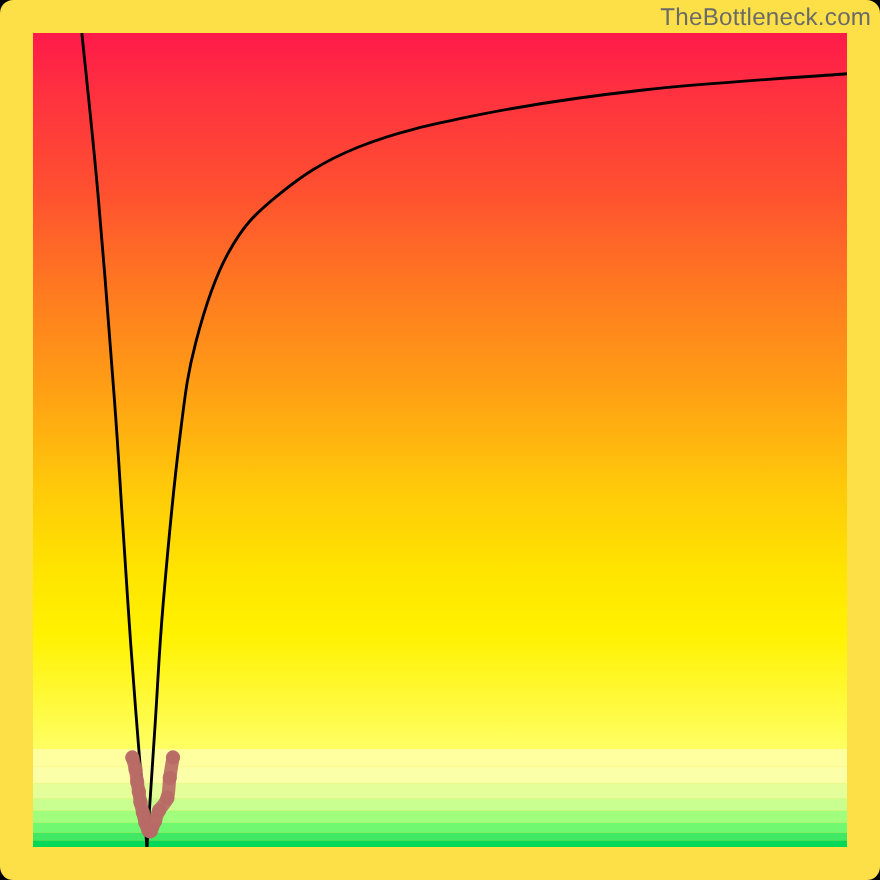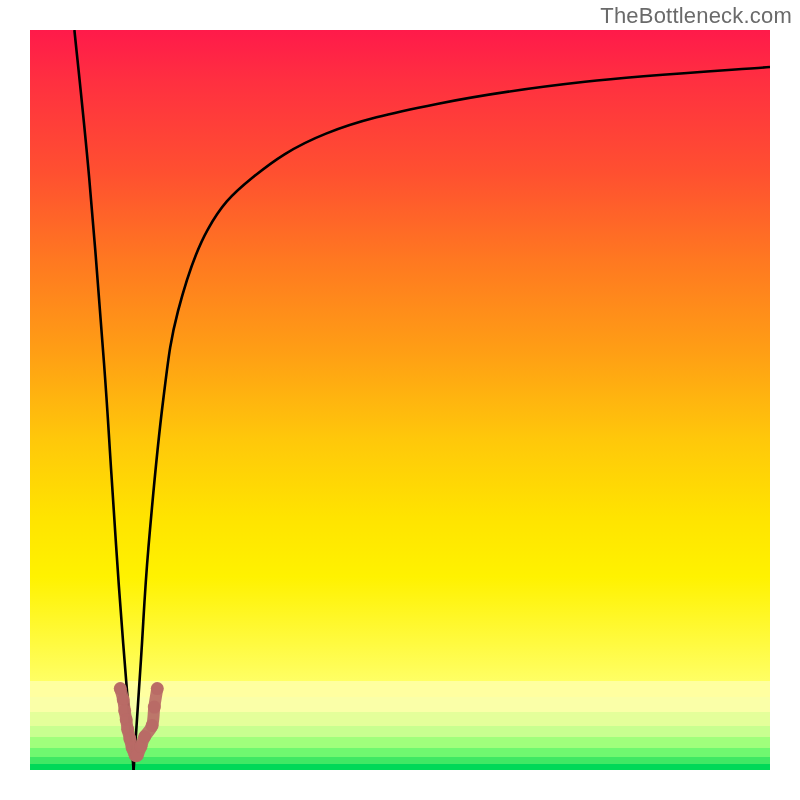--- a/index.html
+++ b/index.html
@@ -9,21 +9,22 @@
     height: 800px;
     background: #000;
     overflow: hidden;
   }
   .chart-frame {
     position: absolute;
     top: 0;
     left: 0;
     width: 800px;
     height: 800px;
-    background: #ffffff;
+    background: #fde047;
+    border-radius: 12px;
   }
   .plot-area {
     position: absolute;
     top: 30px;
     left: 30px;
     width: 740px;
     height: 740px;
     overflow: hidden;
   }
   .gradient-bg {

